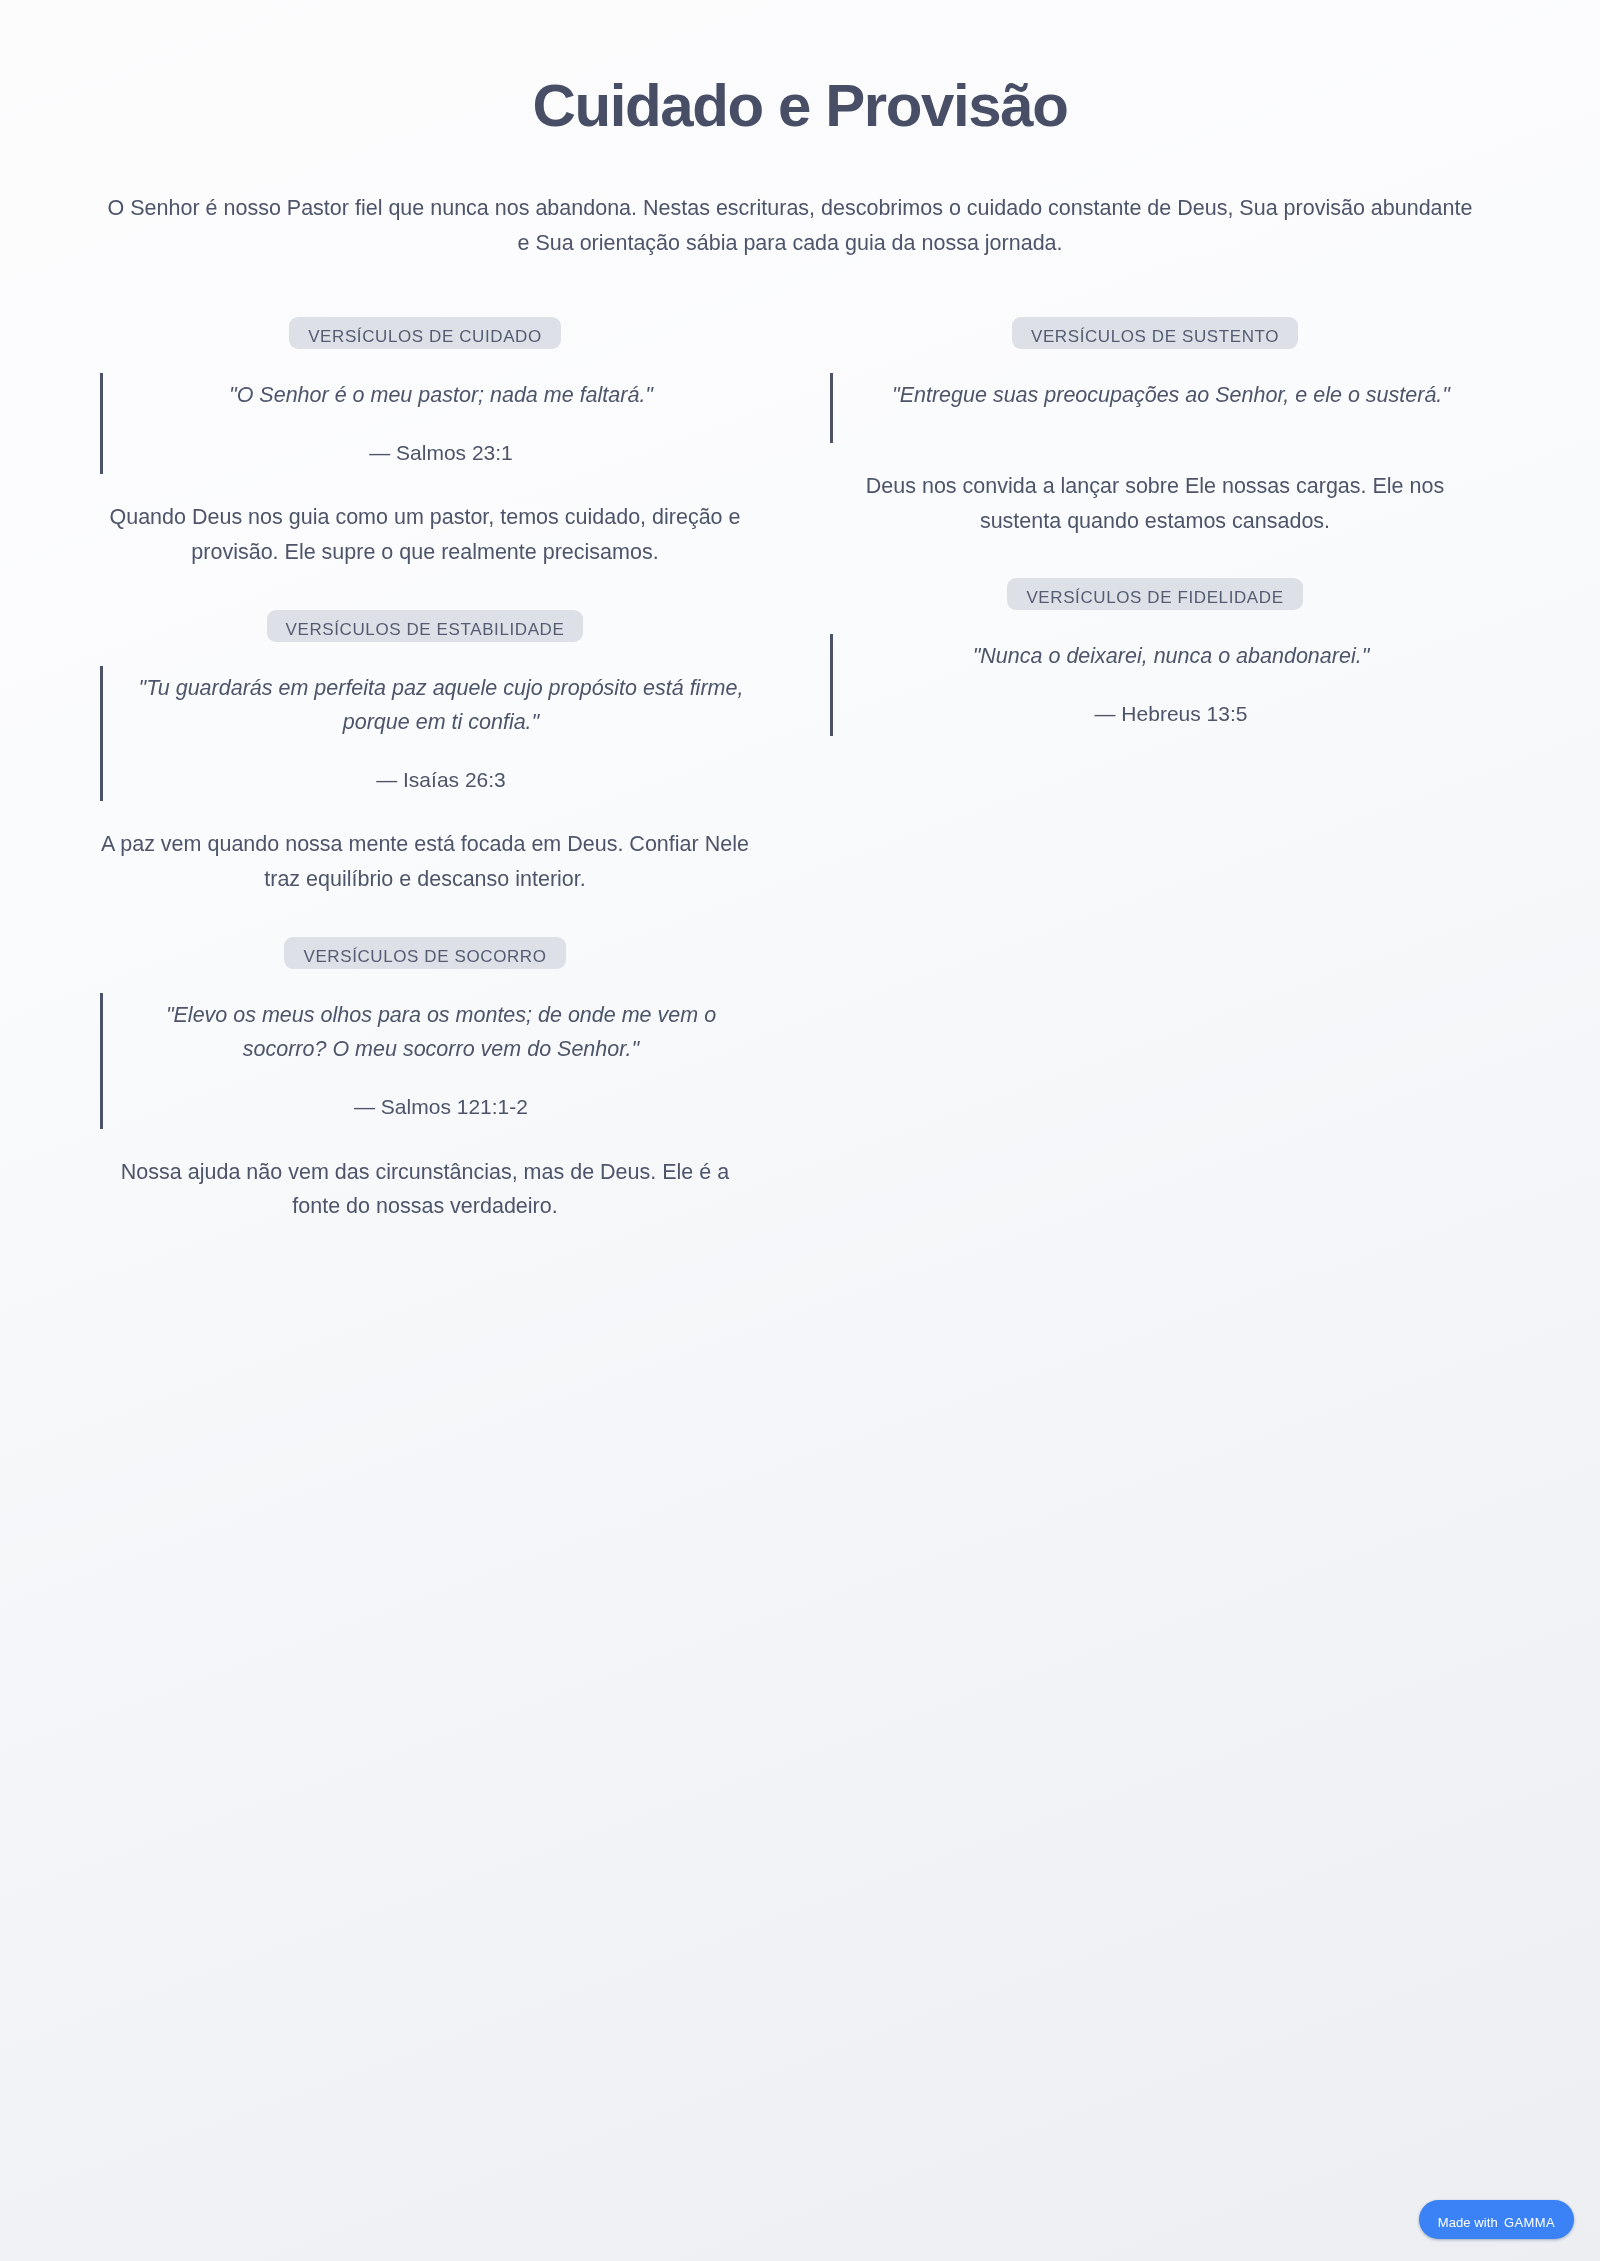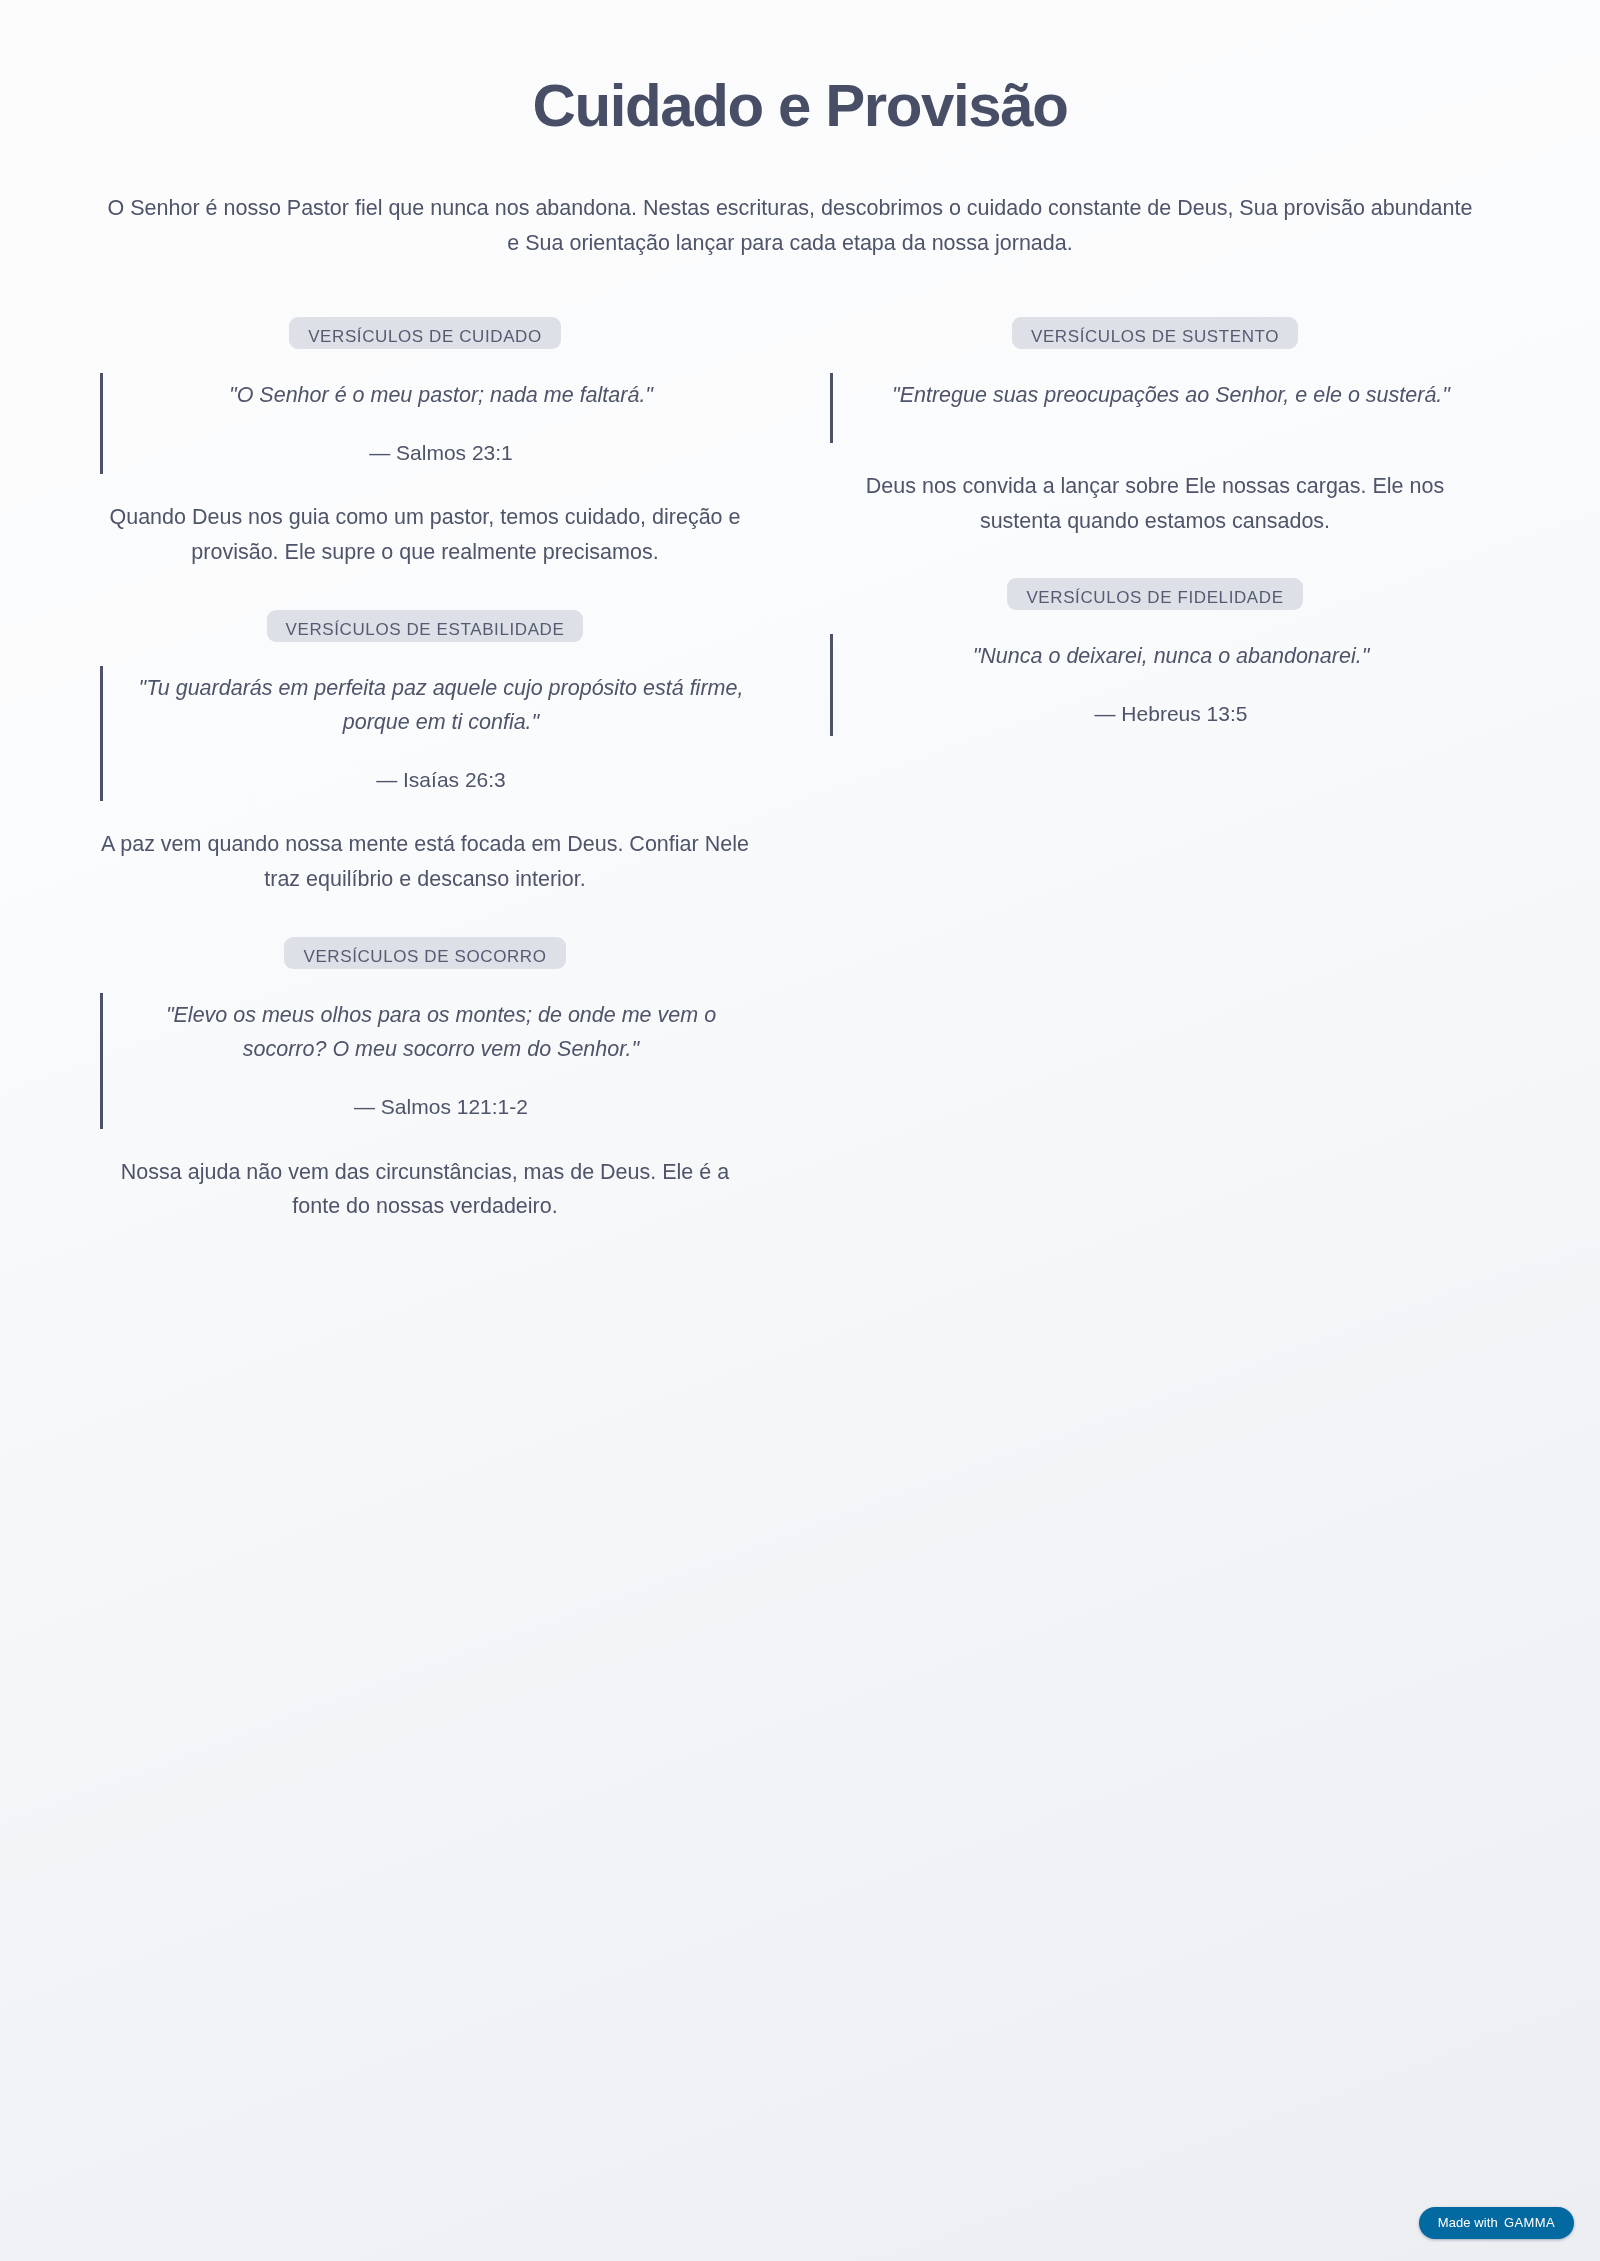--- a/index.html
+++ b/index.html
@@ -101,24 +101,24 @@
     margin-bottom: 40px;
   }
 
   .section:last-child .body-text { margin-bottom: 0; }
 
   
   .gamma-badge {
     position: absolute;
     right: 26px;
     bottom: 22px;
-    background: #0369a1;
+    background: #3b82f6;
     color: #ffffff;
     border-radius: 999px;
-    padding: 9px 19px 10px 19px;
+    padding: 16px 19px 10px 19px;
     font-size: 13px;
     line-height: 1;
     display: flex;
     align-items: center;
     gap: 6px;
     box-shadow: 0 1px 3px rgba(11, 42, 91, 0.35);
   }
   .gamma-badge .made-with { font-weight: 400; letter-spacing: 0.1px; }
   .gamma-badge .gamma-word {
     font-weight: 400;
@@ -126,21 +126,21 @@
     font-stretch: condensed;
   }
 </style>
 </head>
 <body>
 
 <div class="page">
 
   <h1 class="doc-title">Cuidado e Provisão</h1>
 
-  <p class="doc-intro">O Senhor é nosso Pastor fiel que nunca nos abandona. Nestas escrituras, descobrimos o cuidado constante de Deus, Sua provisão abundante e Sua orientação lançar para cada etapa da nossa jornada.</p>
+  <p class="doc-intro">O Senhor é nosso Pastor fiel que nunca nos abandona. Nestas escrituras, descobrimos o cuidado constante de Deus, Sua provisão abundante e Sua orientação sábia para cada guia da nossa jornada.</p>
 
   <div class="columns">
     <div class="column">
         <div class="section"><div class="badge">VERSÍCULOS DE CUIDADO</div><blockquote class="quote">
             <div class="quote-text">"O Senhor é o meu pastor; nada me faltará."</div>
             <div class="quote-ref">— Salmos 23:1</div>
           </blockquote><p class="body-text">Quando Deus nos guia como um pastor, temos cuidado, direção e provisão. Ele supre o que realmente precisamos.</p></div>
         <div class="section"><div class="badge">VERSÍCULOS DE ESTABILIDADE</div><blockquote class="quote">
             <div class="quote-text">"Tu guardarás em perfeita paz aquele cujo propósito está firme, porque em ti confia."</div>
             <div class="quote-ref">— Isaías 26:3</div>

